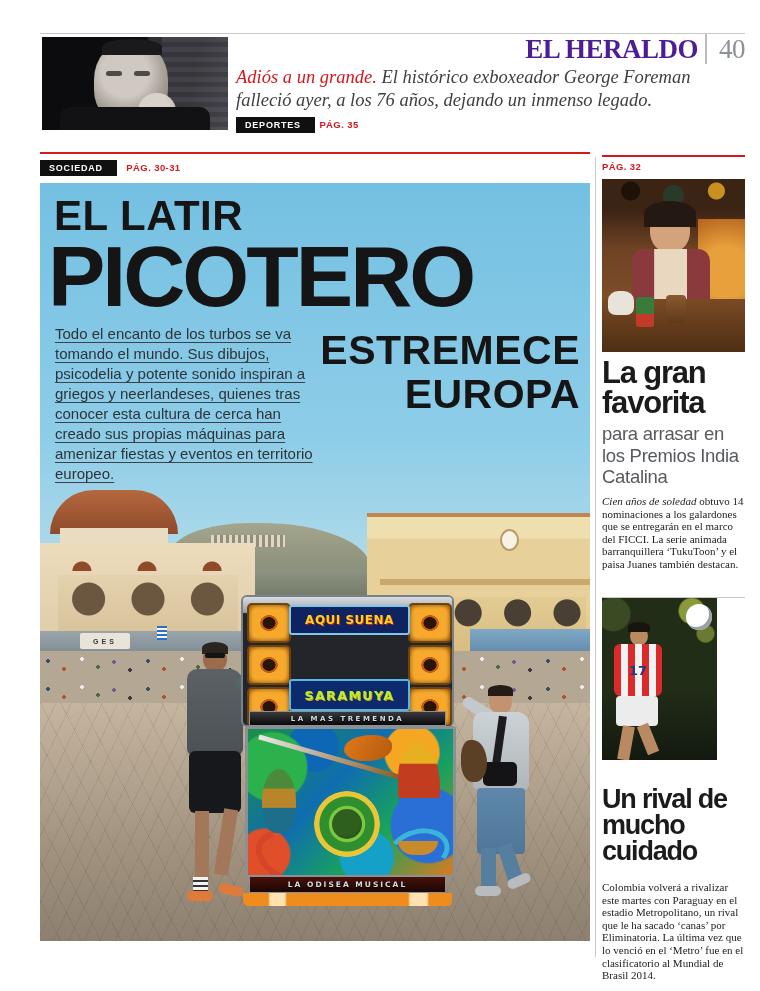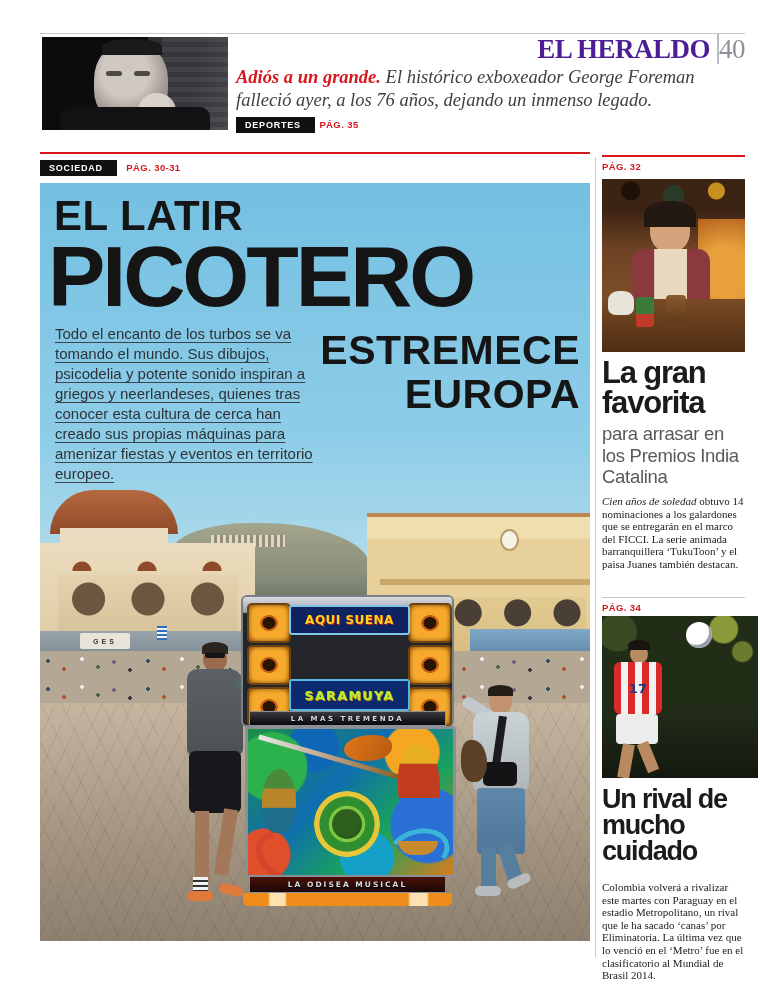--- a/index.html
+++ b/index.html
@@ -9,24 +9,24 @@
   .hairline{background:#c9c9c9;}
   .rule-red{background:#d6171e;}
   .tag-black{display:inline-block;background:#101010;color:#fff;font-size:9px;font-weight:bold;
              letter-spacing:.8px;padding:3px 14px 3px 9px;font-family:"Liberation Sans",sans-serif;}
   .pageref{color:#d6171e;font-size:9.5px;font-weight:bold;letter-spacing:.4px;}
   
   .masthead{font-family:"Liberation Serif",serif;font-weight:bold;font-size:27px;
             text-align:right;letter-spacing:-.5px;}
   .masthead .brand{color:#4c1d95;}
   .masthead .pgnum{color:#8d9197;font-weight:normal;border-left:2px solid #b9bdc2;
-                   padding-left:0;margin-left:7px;}
+                   padding-left:12px;margin-left:7px;}
   .teaser{font-family:"Liberation Serif",serif;font-style:italic;font-size:18.5px;
           line-height:1.22;color:#3f3f41;}
-  .teaser .lead{color:#d6171e;font-weight:bold;}
+  .teaser .lead{color:#d6171e;font-weight:normal;}
   
   .hl{font-family:"Liberation Sans",sans-serif;font-weight:bold;color:#151515;line-height:1;}
   .intro{font-size:15px;line-height:20px;color:#2e3338;text-decoration:underline;
          text-underline-offset:3px;text-decoration-thickness:1px;text-decoration-color:#3c424a;}
   .credit{font-size:8.5px;color:#9a958d;text-align:right;}
   
   .sb-h{font-weight:bold;letter-spacing:-1.2px;color:#1b1b1b;line-height:.97;}
   .sb-deck{font-size:18.5px;color:#565a5e;line-height:1.17;letter-spacing:-.3px;}
   .sb-body{font-family:"Liberation Serif",serif;font-size:11px;line-height:12.6px;color:#212121;}
   .sb-body .it{font-style:italic;}
@@ -230,21 +230,21 @@
 
     <div class="abs sb-h" style="left:0;top:208px;width:143px;font-size:31px;">La gran favorita</div>
     <div class="abs sb-deck" style="left:0;top:273px;width:143px;">para arrasar en los Premios India Catalina</div>
     <div class="abs sb-body" style="left:0;top:345px;width:143px;">
       <span class="it">Cien años de soledad</span><span> obtuvo 14 nominaciones a los galardones que se entregarán en el marco del FICCI. La serie animada barranquillera ‘TukuToon’ y el paisa Juanes también destacan.</span>
     </div>
 
     <div class="abs hairline" style="left:0;top:447px;width:143px;height:1px;"></div>
     <div class="abs ph-label" style="left:0;top:452px;">PÁG. 34</div>
 
-    <div class="abs" style="left:0;top:466px;width:156px;height:162px;overflow:hidden;background:
+    <div class="abs" style="left:0;top:448px;width:115px;height:162px;overflow:hidden;background:
       radial-gradient(circle at 78% 8%,#8a9a3a 0 7%,transparent 8%),
       radial-gradient(circle at 90% 22%,#6a7a2e 0 5%,transparent 6%),
       radial-gradient(circle at 10% 10%,#3a4a22 0 9%,transparent 10%),
       linear-gradient(180deg,#222d18 0 55%,#131910);">
       <div class="abs" style="left:84px;top:6px;width:26px;height:26px;border-radius:50%;background:radial-gradient(circle at 38% 34%,#ffffff 0 55%,#c9ccd0);box-shadow:inset -3px -3px 0 #9aa0a6;"></div>
 
       <div class="abs" style="left:6px;top:28px;width:60px;height:134px;">
         <div class="abs" style="left:22px;top:0;width:18px;height:20px;border-radius:50%;background:#b98a62;"></div>
         <div class="abs" style="left:20px;top:-4px;width:22px;height:10px;border-radius:50% 50% 0 0;background:#1a140e;"></div>
         <div class="abs" style="left:6px;top:18px;width:48px;height:52px;border-radius:6px;background:repeating-linear-gradient(90deg,#da2a2a 0 7px,#f2f2f2 7px 14px);display:flex;align-items:center;justify-content:center;">

